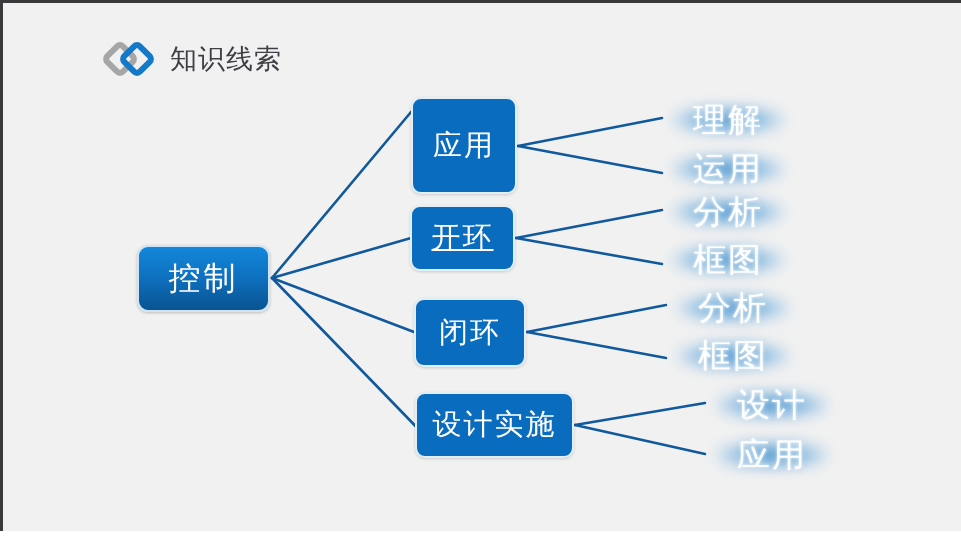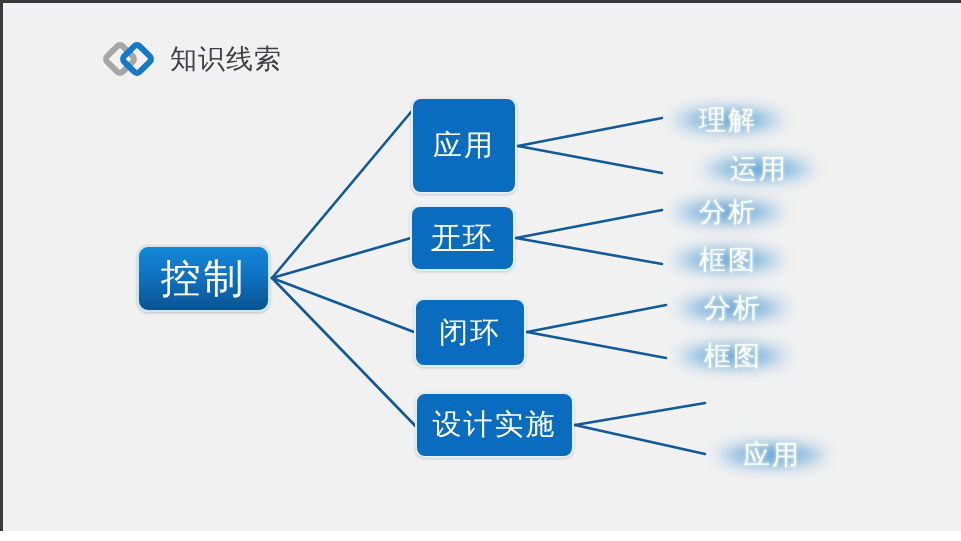--- a/index.html
+++ b/index.html
@@ -67,21 +67,21 @@
     justify-content: center;
     color: #ffffff;
     border-radius: 10px;
     box-sizing: border-box;
     white-space: nowrap;
   }
   .node-root {
     background: linear-gradient(180deg, #1487da 0%, #0e72c2 45%, #0a5391 100%);
     border: 2px solid #cfe4f5;
     border-radius: 11px;
-    font-size: 40px;
+    font-size: 32px;
     letter-spacing: 3px;
     box-shadow: 0 1px 3px rgba(0,0,0,0.22);
   }
   .node-l2 {
     background: #0a6cbe;
     border: 2px solid #e2eef8;
     font-size: 29px;
     letter-spacing: 2px;
     box-shadow: 0 1px 3px rgba(0,0,0,0.16);
   }
@@ -105,21 +105,21 @@
                 rgba(46,130,200,0.92) 0%,
                 rgba(86,160,216,0.70) 42%,
                 rgba(150,196,232,0.34) 68%,
                 rgba(200,223,242,0.06) 88%,
                 rgba(241,241,241,0) 100%);
     filter: blur(7px);
   }
   .leaf-text {
     position: relative;
     color: #ffffff;
-    font-size: 27px;
+    font-size: 33px;
     letter-spacing: 2px;
     text-shadow: 0 0 3px rgba(255,255,255,0.85),
                  0 0 7px rgba(180,214,238,0.75);
   }
 </style>
 </head>
 <body>
 
 <div id="slide">
 
@@ -179,21 +179,21 @@
 
   <div class="node node-l2" style="left:415px; top:392px; width:159px; height:66px;align-items:center;">
     <span>设计实施</span>
   </div>
 
   <div class="leaf" style="left:663px; top:100px; width:130px; height:40px;">
     <span class="leaf-glow"></span>
     <span class="leaf-text">理解</span>
   </div>
 
-  <div class="leaf" style="left:694px; top:149px; width:130px; height:40px;text-align:right;">
+  <div class="leaf" style="left:663px; top:149px; width:130px; height:40px;text-align:right;">
     <span class="leaf-glow"></span>
     <span class="leaf-text">运用</span>
   </div>
 
   <div class="leaf" style="left:663px; top:192px; width:130px; height:40px;">
     <span class="leaf-glow"></span>
     <span class="leaf-text">分析</span>
   </div>
 
   <div class="leaf" style="left:663px; top:240px; width:130px; height:40px;">
@@ -204,19 +204,23 @@
   <div class="leaf" style="left:668px; top:288px; width:130px; height:40px;">
     <span class="leaf-glow"></span>
     <span class="leaf-text">分析</span>
   </div>
 
   <div class="leaf" style="left:668px; top:336px; width:130px; height:40px;">
     <span class="leaf-glow"></span>
     <span class="leaf-text">框图</span>
   </div>
 
+  <div class="leaf" style="left:707px; top:385px; width:130px; height:40px;">
+    <span class="leaf-glow"></span>
+    <span class="leaf-text">设计</span>
+  </div>
 
   <div class="leaf" style="left:707px; top:435px; width:130px; height:40px;">
     <span class="leaf-glow"></span>
     <span class="leaf-text">应用</span>
   </div>
 
 </div>
 
 </body></html>

